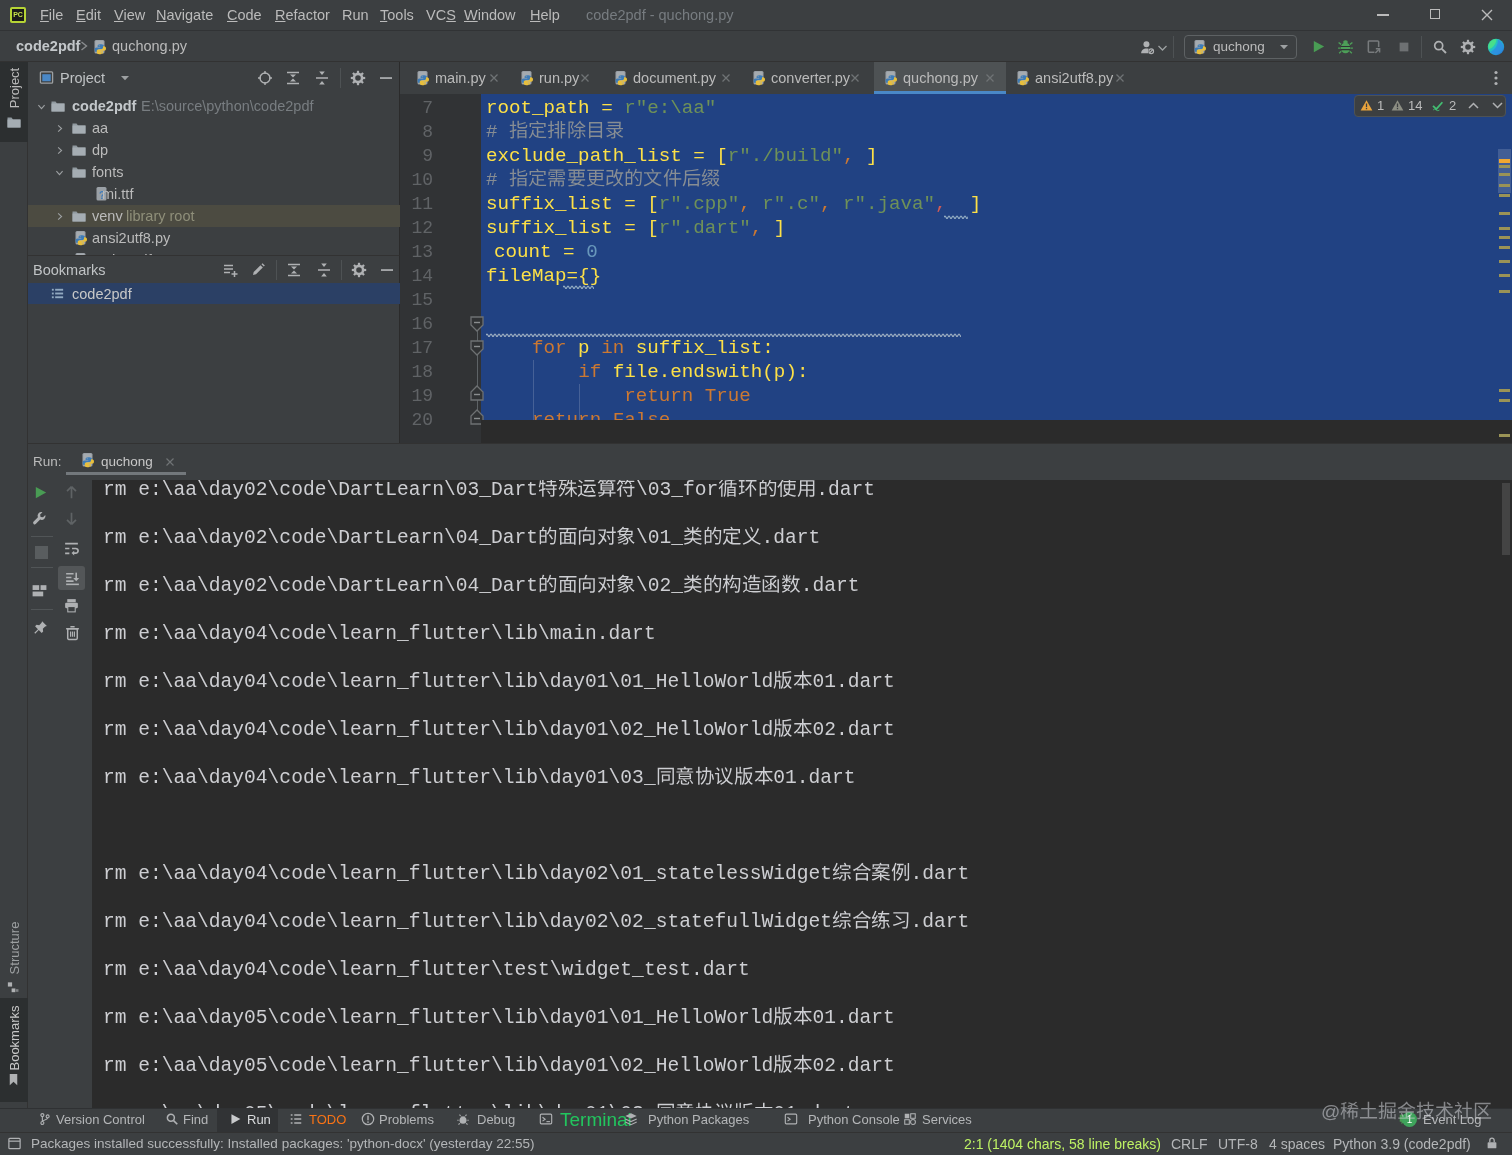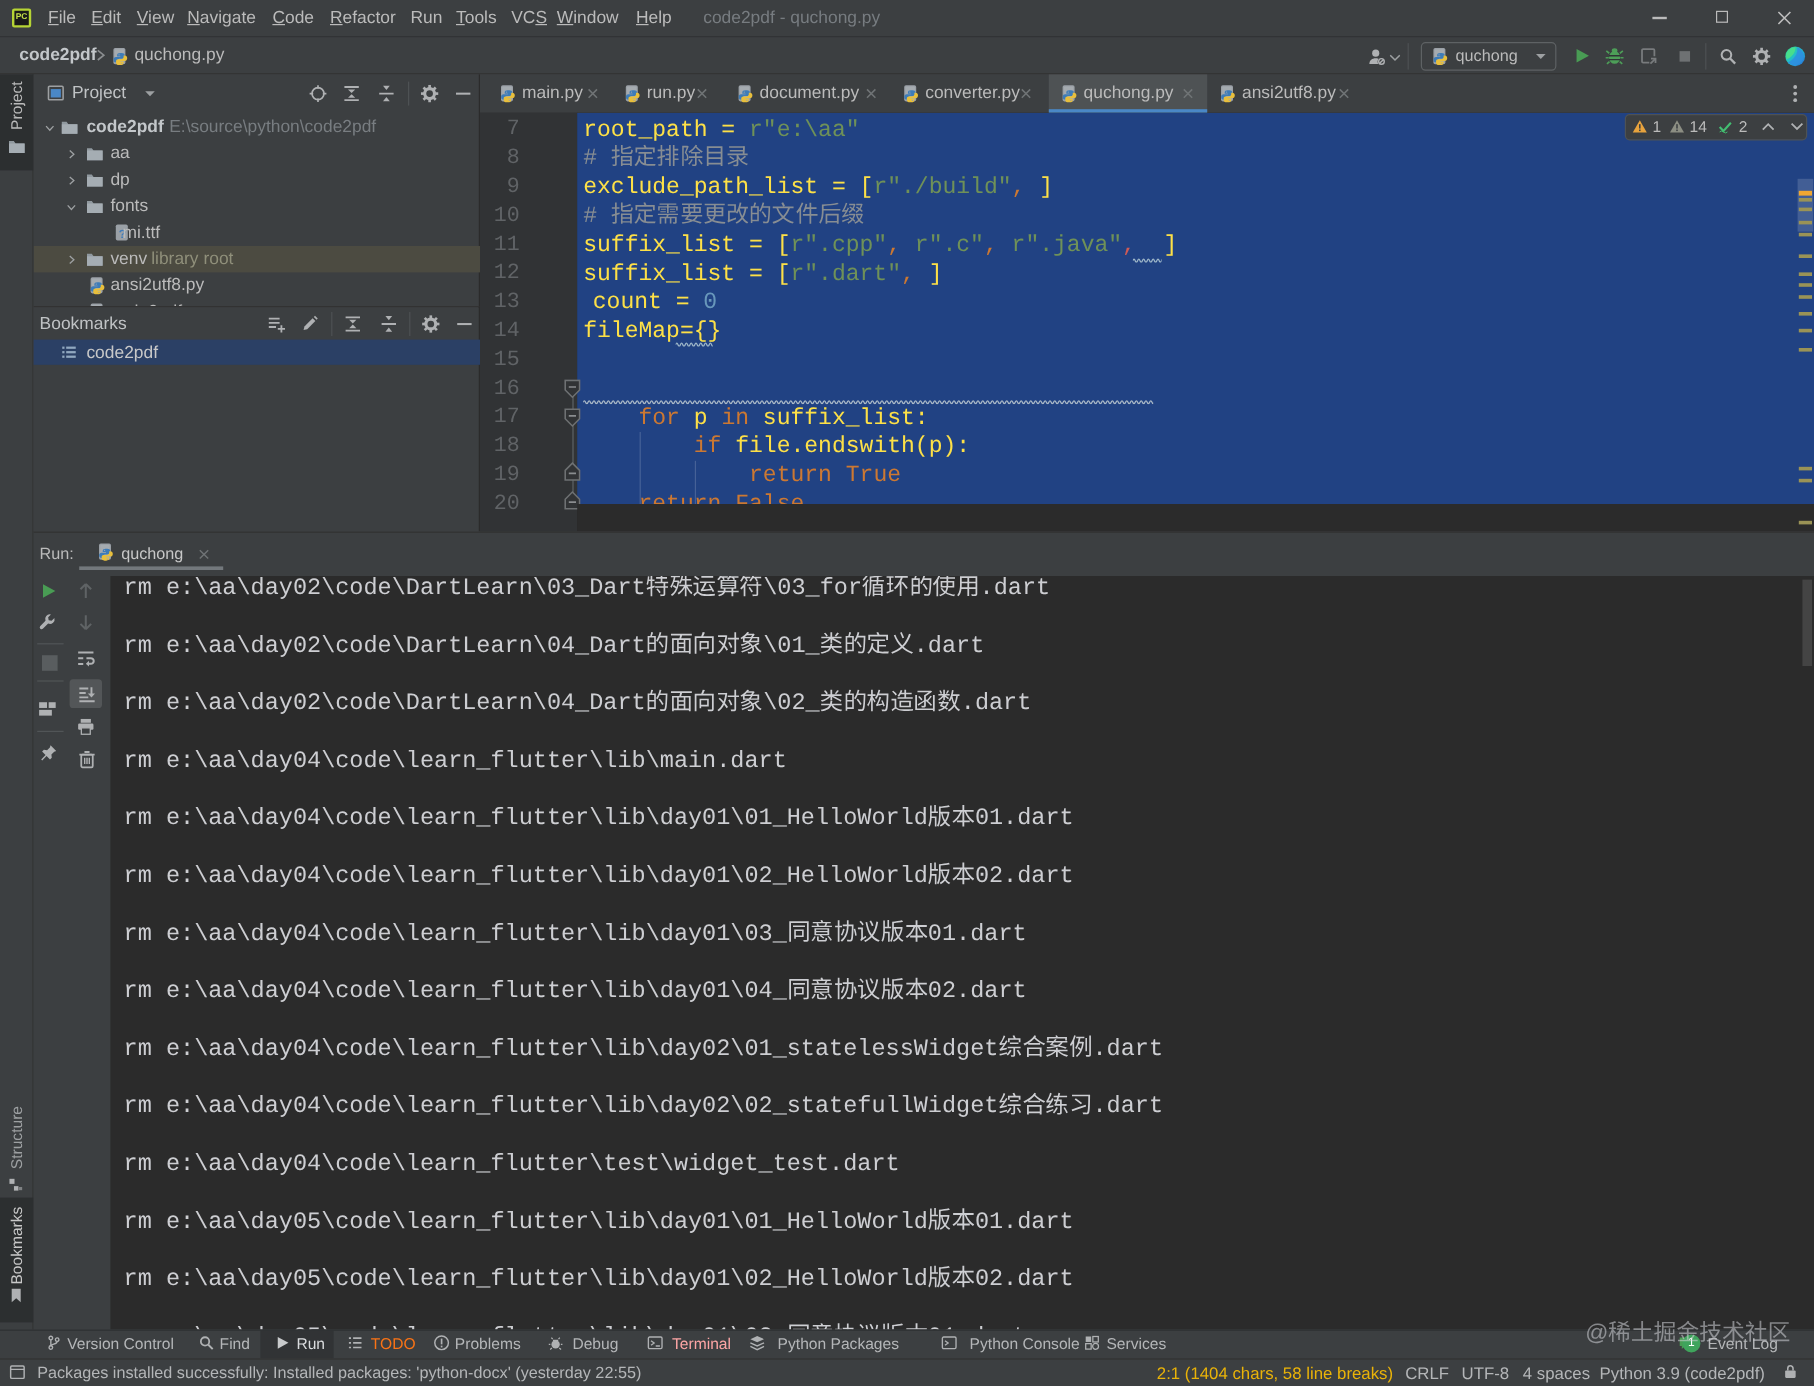--- a/index.html
+++ b/index.html
@@ -790,33 +790,20 @@
         <use href="#u610F"></use>
       </svg><svg class="k">
         <use href="#u534F"></use>
       </svg><svg class="k">
         <use href="#u8BAE"></use>
       </svg><svg class="k">
         <use href="#u7248"></use>
       </svg><svg class="k">
         <use href="#u672C"></use>
       </svg>01.dart</div>
-    <div class="a rl" style="left:11px;top:322px">rm e:\aa\day04\code\learn_flutter\lib\day01\04_<svg class="k">
-        <use href="#u540C"></use>
-      </svg><svg class="k">
-        <use href="#u610F"></use>
-      </svg><svg class="k">
-        <use href="#u534F"></use>
-      </svg><svg class="k">
-        <use href="#u8BAE"></use>
-      </svg><svg class="k">
-        <use href="#u7248"></use>
-      </svg><svg class="k">
-        <use href="#u672C"></use>
-      </svg>02.dart</div>
     <div class="a rl" style="left:11px;top:370px">rm e:\aa\day04\code\learn_flutter\lib\day02\01_statelessWidget<svg class="k">
         <use href="#u7EFC"></use>
       </svg><svg class="k">
         <use href="#u5408"></use>
       </svg><svg class="k">
         <use href="#u6848"></use>
       </svg><svg class="k">
         <use href="#u4F8B"></use>
       </svg>.dart</div>
     <div class="a rl" style="left:11px;top:418px">rm e:\aa\day04\code\learn_flutter\lib\day02\02_statefullWidget<svg class="k">
@@ -931,21 +918,21 @@
 <svg class="a" style="left:456px;top:1112px" width="14" height="14" viewBox="0 0 16 16">
     <circle cx="8" cy="9.5" r="4" fill="#afb1b3"></circle>
     <path d="M5.2 4.5L4 3M10.8 4.5L12 3M3 9.5H1.5M13 9.5h1.5M4.5 13l-1.7 1.3M11.5 13l1.7 1.3M5.5 5.8h5" stroke="#afb1b3" stroke-width="1.2" fill="none"></path>
   </svg>
 <div class="a" style="left:477px;top:1112px;font-size:13px;color:#b4b6b8;line-height:16px">Debug</div>
 <svg class="a" style="left:539px;top:1112px" width="14" height="14" viewBox="0 0 16 16">
     <rect x="1.5" y="2.5" width="13" height="11" rx="1.2" fill="none" stroke="#afb1b3" stroke-width="1.3"></rect>
     <path d="M4 6l3 2.2L4 10.4" fill="none" stroke="#afb1b3" stroke-width="1.3"></path>
     <path d="M8.5 11h4" stroke="#afb1b3" stroke-width="1.3"></path>
   </svg>
-<div class="a" style="left:560px;top:1112px;font-size:13px;color:#fca5a5;line-height:16px">Terminal</div>
+<div class="a" style="left:560px;top:1112px;font-size:19px;color:#22c55e;line-height:16px">Terminal</div>
 <svg class="a" style="left:624px;top:1112px" width="14" height="14" viewBox="0 0 16 16">
     <path d="M8 1.5l6.5 3L8 7.5l-6.5-3z" fill="#afb1b3"></path>
     <path d="M1.5 8l6.5 3 6.5-3M1.5 11.5l6.5 3 6.5-3" fill="none" stroke="#afb1b3" stroke-width="1.3"></path>
   </svg>
 <div class="a" style="left:648px;top:1112px;font-size:13px;color:#b4b6b8;line-height:16px">Python Packages</div>
 <svg class="a" style="left:784px;top:1112px" width="14" height="14" viewBox="0 0 16 16">
     <rect x="1.5" y="2.5" width="13" height="11" rx="1.2" fill="none" stroke="#afb1b3" stroke-width="1.3"></rect>
     <path d="M4 6l3 2.2L4 10.4" fill="none" stroke="#afb1b3" stroke-width="1.3"></path>
   </svg>
 <div class="a" style="left:808px;top:1112px;font-size:13px;color:#b4b6b8;line-height:16px">Python Console</div>
@@ -960,21 +947,21 @@
     <path d="M2 3h12v8H7l-3 3v-3H2z" fill="#499c54"></path>
   </svg>
 <div class="a" style="left:1402px;top:1112px;width:15px;height:15px;border-radius:8px;line-height:15px!important;background:#3fa45c;color:#fff;font-size:10px;text-align:center">1</div>
 <div class="a" style="left:1423px;top:1112px;font-size:13px;color:#b4b6b8;line-height:16px">Event Log</div>
 <div class="a" style="left:0;top:1132px;width:1512px;height:23px;background:#3c3f41;border-top:1px solid #323232"></div>
 <svg class="a" style="left:7px;top:1136px" width="15" height="15" viewBox="0 0 16 16">
     <rect x="2" y="2.5" width="12" height="11" rx="1" fill="none" stroke="#afb1b3" stroke-width="1.3"></rect>
     <path d="M2 5.5h12" stroke="#afb1b3" stroke-width="1.3"></path>
   </svg>
 <div class="a" style="left:31px;top:1136px;font-size:13.5px;color:#b4b6b8;line-height:16px">Packages installed successfully: Installed packages: 'python-docx' (yesterday 22:55)</div>
-<div class="a" style="left:964px;top:1136px;font-size:14px;color:#eab308;line-height:16px">2:1 (1404 chars, 58 line breaks)</div>
+<div class="a" style="left:964px;top:1136px;font-size:14px;color:#bef264;line-height:16px">2:1 (1404 chars, 58 line breaks)</div>
 <div class="a" style="left:1171px;top:1136px;font-size:14px;color:#b4b6b8;line-height:16px">CRLF</div>
 <div class="a" style="left:1218px;top:1136px;font-size:14px;color:#b4b6b8;line-height:16px">UTF-8</div>
 <div class="a" style="left:1269px;top:1136px;font-size:14px;color:#b4b6b8;line-height:16px">4 spaces</div>
 <div class="a" style="left:1333px;top:1136px;font-size:14px;color:#b4b6b8;line-height:16px">Python 3.9 (code2pdf)</div>
 <svg class="a" style="left:1485px;top:1136px" width="14" height="14" viewBox="0 0 16 16">
     <rect x="3" y="7" width="10" height="7" rx="1" fill="#afb1b3"></rect>
     <path d="M5.5 7V5a2.5 2.5 0 015 0v2" fill="none" stroke="#afb1b3" stroke-width="1.5"></path>
   </svg>
 <div class="a" style="left:1321px;top:1100px;font-size:19px;color:rgba(210,212,216,0.55);line-height:24px;white-space:nowrap">@<svg class="k">
       <use href="#u7A00"></use>

